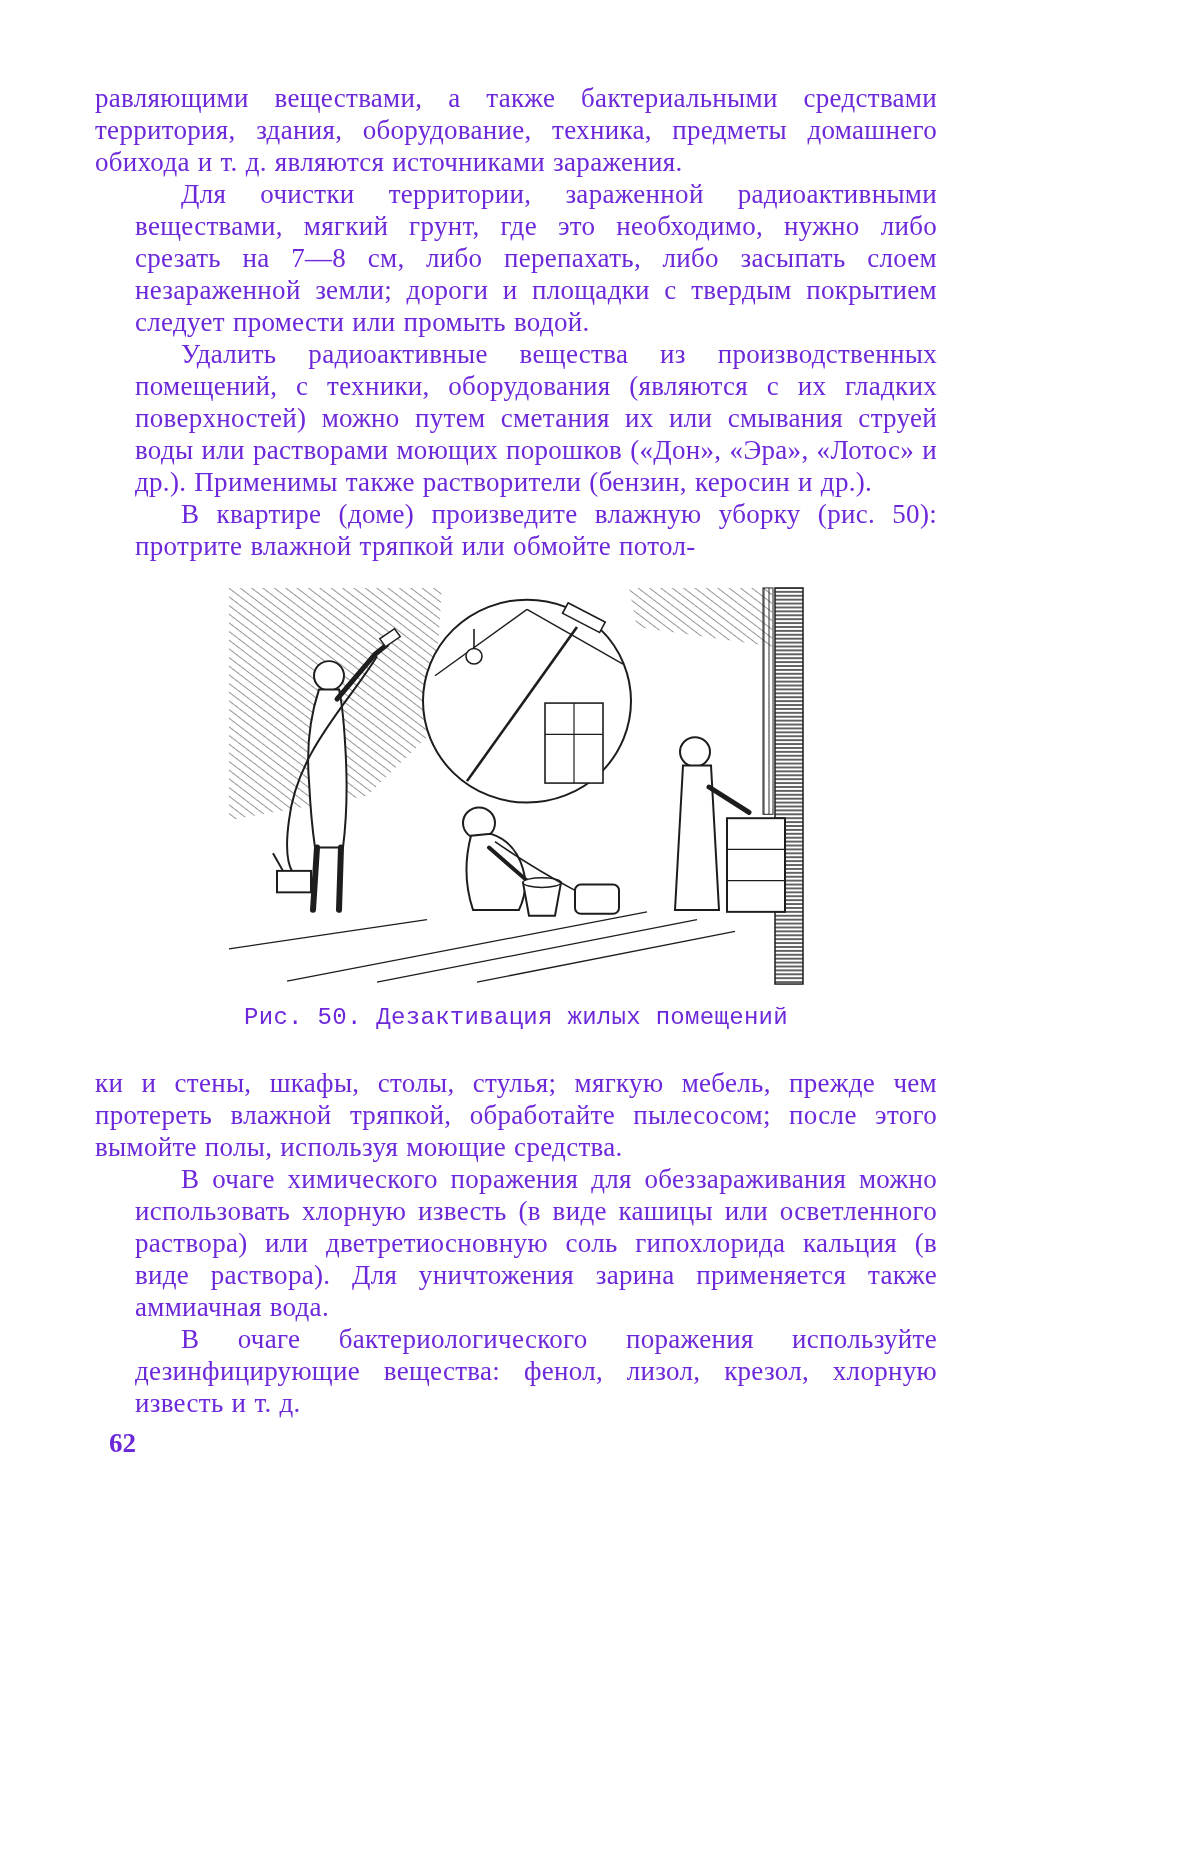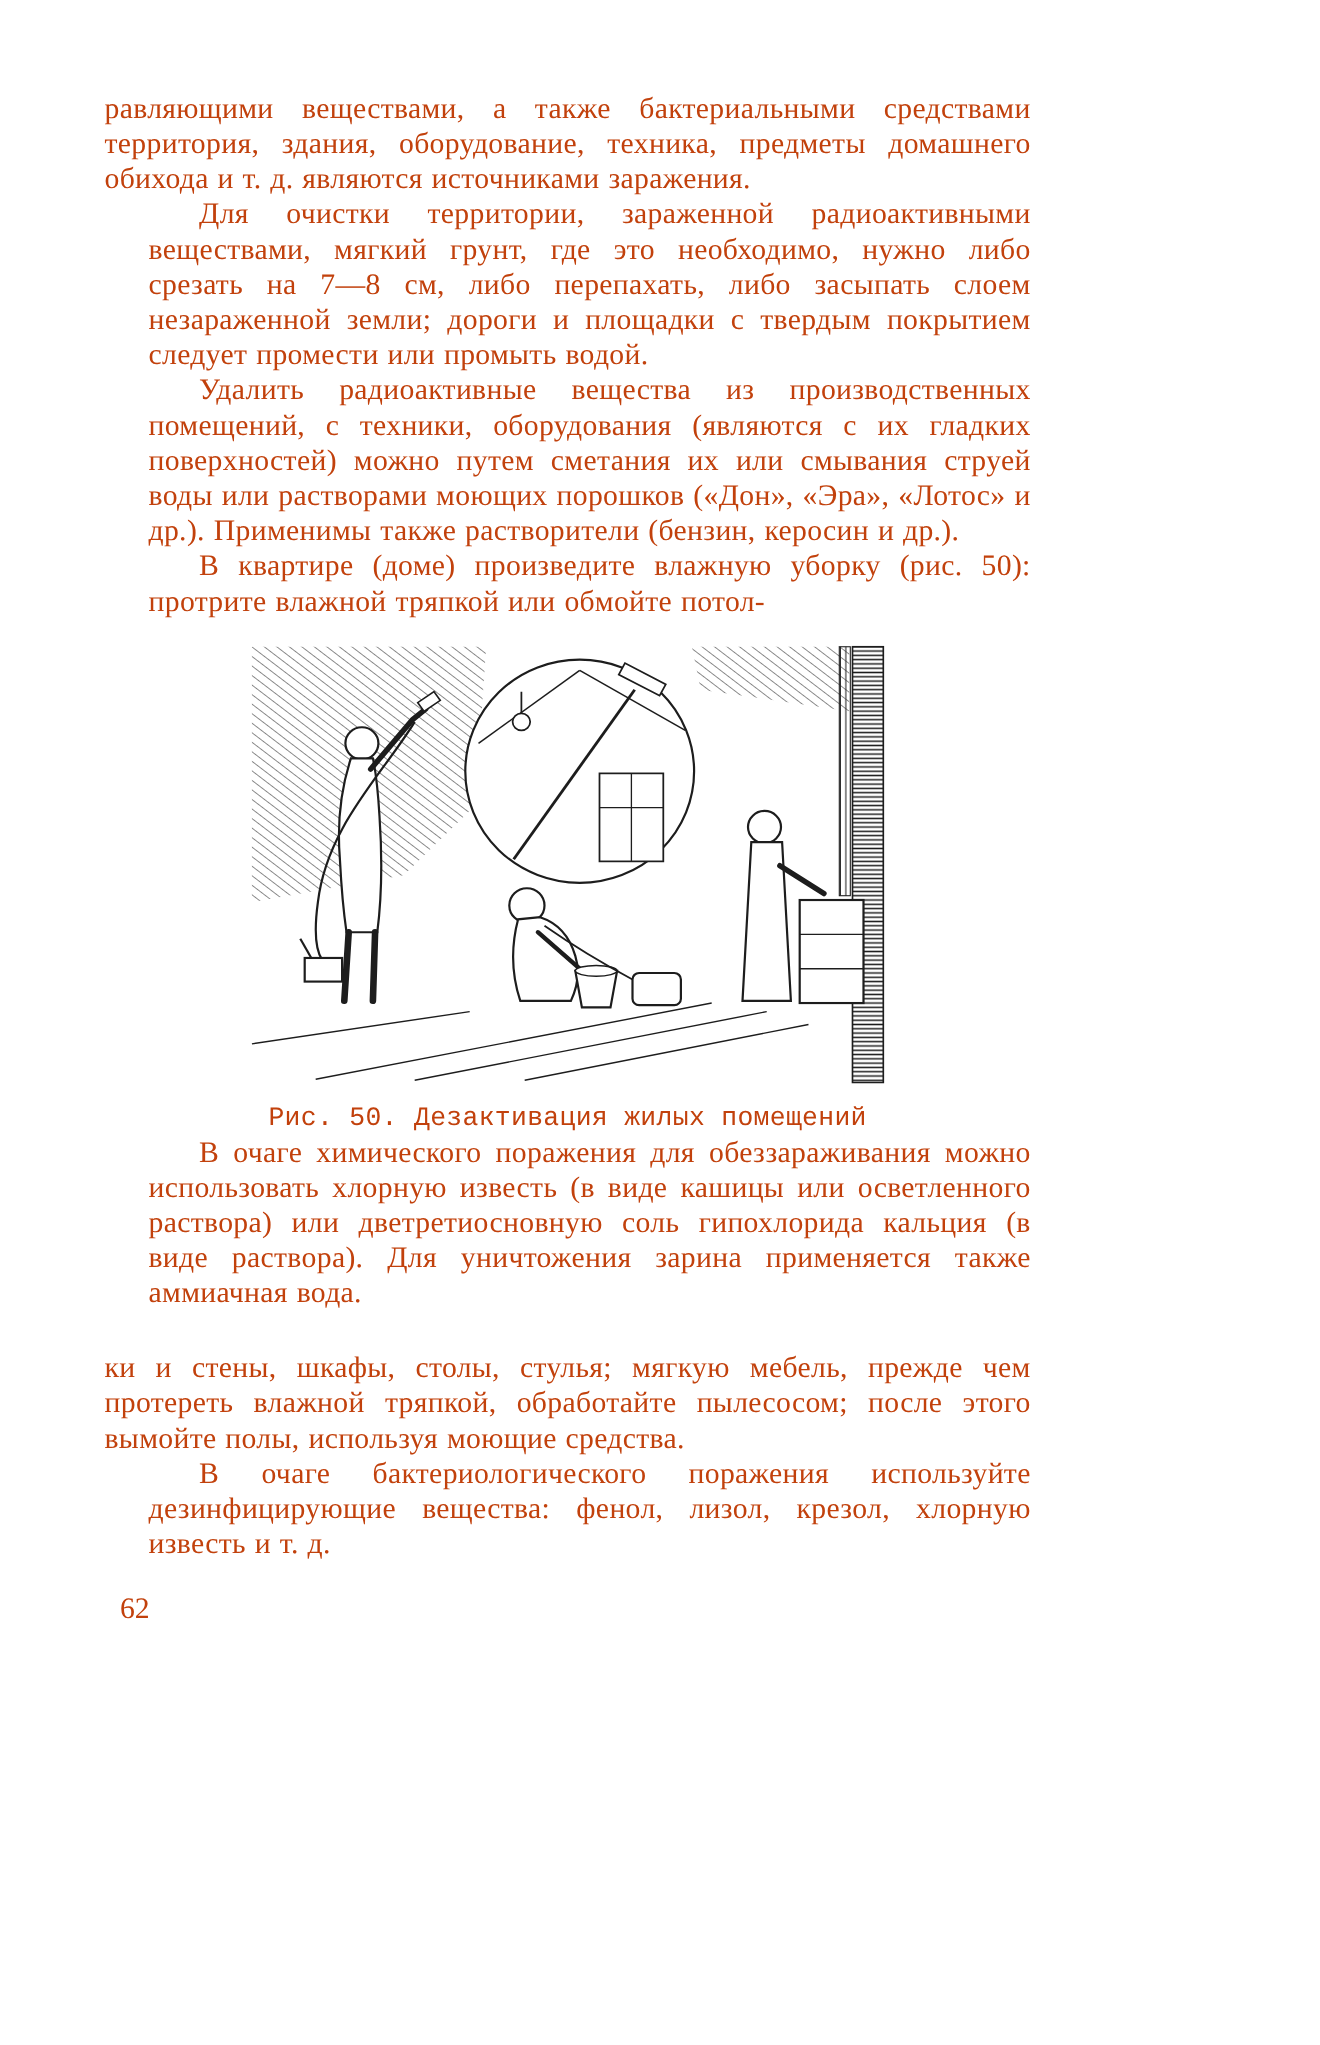--- a/index.html
+++ b/index.html
@@ -5,21 +5,21 @@
   html, body {
     margin: 0;
     padding: 0;
     background: #ffffff;
   }
   .page {
     position: relative;
     width: 1173px;
     height: 1859px;
     background: #ffffff;
-    color: #c2410c;
+    color: #6d28d9;
     font-family: "Liberation Serif", "DejaVu Serif", serif;
     overflow: hidden;
   }
   .text-column {
     position: absolute;
     left: 95px;
     top: 82px;
     width: 842px;
   }
   .para {
@@ -45,24 +45,24 @@
   }
   .illustration svg { display: block; }
   figcaption.caption {
     margin-top: 18px;
     font-size: 24px;
     font-weight: 500;
     letter-spacing: 0.3px;
     text-align: center;
   }
   .page-number {
-    margin-top: 28px;
+    margin-top: 9px;
     padding-left: 14px;
     font-size: 27px;
-    font-weight: 400;
+    font-weight: 700;
   }
 </style>
 </head>
 <body>
 
 <div class="page">
   <div class="text-column">
 
     <p class="para">равляющими веществами, а также бактериальными средствами территория, здания, оборудование, техника, предметы домашнего обихода и т. д. являются источниками заражения.</p>
 
@@ -138,21 +138,21 @@
             <line x1="60" y1="405" x2="420" y2="334"></line>
             <line x1="150" y1="406" x2="470" y2="342"></line>
             <line x1="250" y1="406" x2="508" y2="354"></line>
             <line x1="2" y1="372" x2="200" y2="342"></line>
           </g>
         </svg>
       </div>
       <figcaption class="caption">Рис. 50. Дезактивация жилых помещений</figcaption>
     </figure>
 
+    <p class="para after-figure">ки и стены, шкафы, столы, стулья; мягкую мебель, прежде чем протереть влажной тряпкой, обработайте пылесосом; после этого вымойте полы, используя моющие средства.</p>
+
     <p class="para indent">В очаге химического поражения для обеззараживания можно использовать хлорную известь (в виде кашицы или осветленного раствора) или дветретиосновную соль гипохлорида кальция (в виде раствора). Для уничтожения зарина применяется также аммиачная вода.</p>
-
-    <p class="para after-figure">ки и стены, шкафы, столы, стулья; мягкую мебель, прежде чем протереть влажной тряпкой, обработайте пылесосом; после этого вымойте полы, используя моющие средства.</p>
 
     <p class="para indent">В очаге бактериологического поражения используйте дезинфицирующие вещества: фенол, лизол, крезол, хлорную известь и т. д.</p>
 
     <div class="page-number">62</div>
   </div>
 </div>
 
 </body></html>

